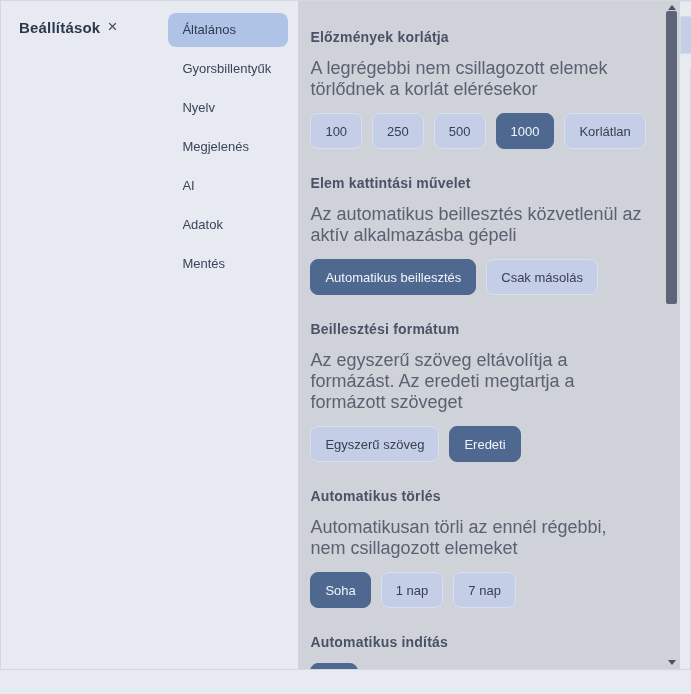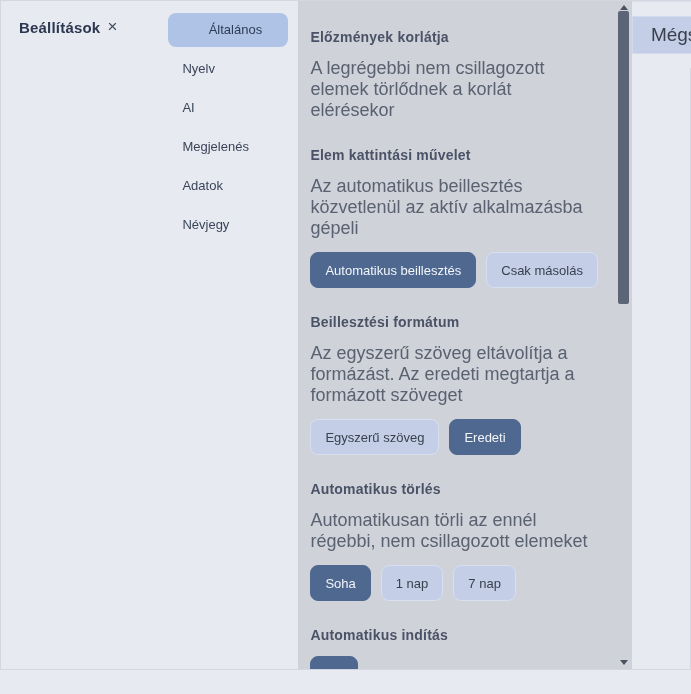--- a/index.html
+++ b/index.html
@@ -42,21 +42,20 @@
     margin-bottom: 5px;
     padding-left: 14px;
     font-size: 13px; color: #3a4558;
     border-radius: 8px;
     cursor: pointer;
     white-space: nowrap;
   }
   .sidebar-item.selected {
     background: #aec3e6;
     color: #2e3c55;
-    text-align: center;
   }
   
   .content {
     flex: 1 1 auto;
     background: #cfd2d9;
     position: relative;
     padding: 28px 34px 0 12px;
     overflow: hidden;
   }
   .section { margin-bottom: 26px; }
@@ -142,32 +141,40 @@
 <div class="dialog">
 
   <div class="titlebar">
     <div class="title">Beállítások</div>
     <div class="close">×</div>
   </div>
 
   <div class="body">
     <nav class="sidebar" id="sidebar">
         <div class="sidebar-item selected">Általános</div>
+        <div class="sidebar-item">Gyorsbillentyűk</div>
         <div class="sidebar-item">Nyelv</div>
+        <div class="sidebar-item">Megjelenés</div>
         <div class="sidebar-item">AI</div>
-        <div class="sidebar-item">Megjelenés</div>
         <div class="sidebar-item">Adatok</div>
-        <div class="sidebar-item">Névjegy</div>
+        <div class="sidebar-item">Mentés</div>
       </nav>
 
     <div class="content">
       <div id="sections">
           <section class="section">
             <div class="section-title">Előzmények korlátja</div>
             <div class="section-desc">A legrégebbi nem csillagozott elemek törlődnek a korlát elérésekor</div>
+            <div class="option-row">
+              <button class="opt-btn">100</button>
+              <button class="opt-btn">250</button>
+              <button class="opt-btn">500</button>
+              <button class="opt-btn selected">1000</button>
+              <button class="opt-btn">Korlátlan</button>
+            </div>
           </section>
           <section class="section">
             <div class="section-title">Elem kattintási művelet</div>
             <div class="section-desc">Az automatikus beillesztés közvetlenül az aktív alkalmazásba gépeli</div>
             <div class="option-row">
               <button class="opt-btn selected">Automatikus beillesztés</button>
               <button class="opt-btn">Csak másolás</button>
             </div>
           </section>
           <section class="section">

